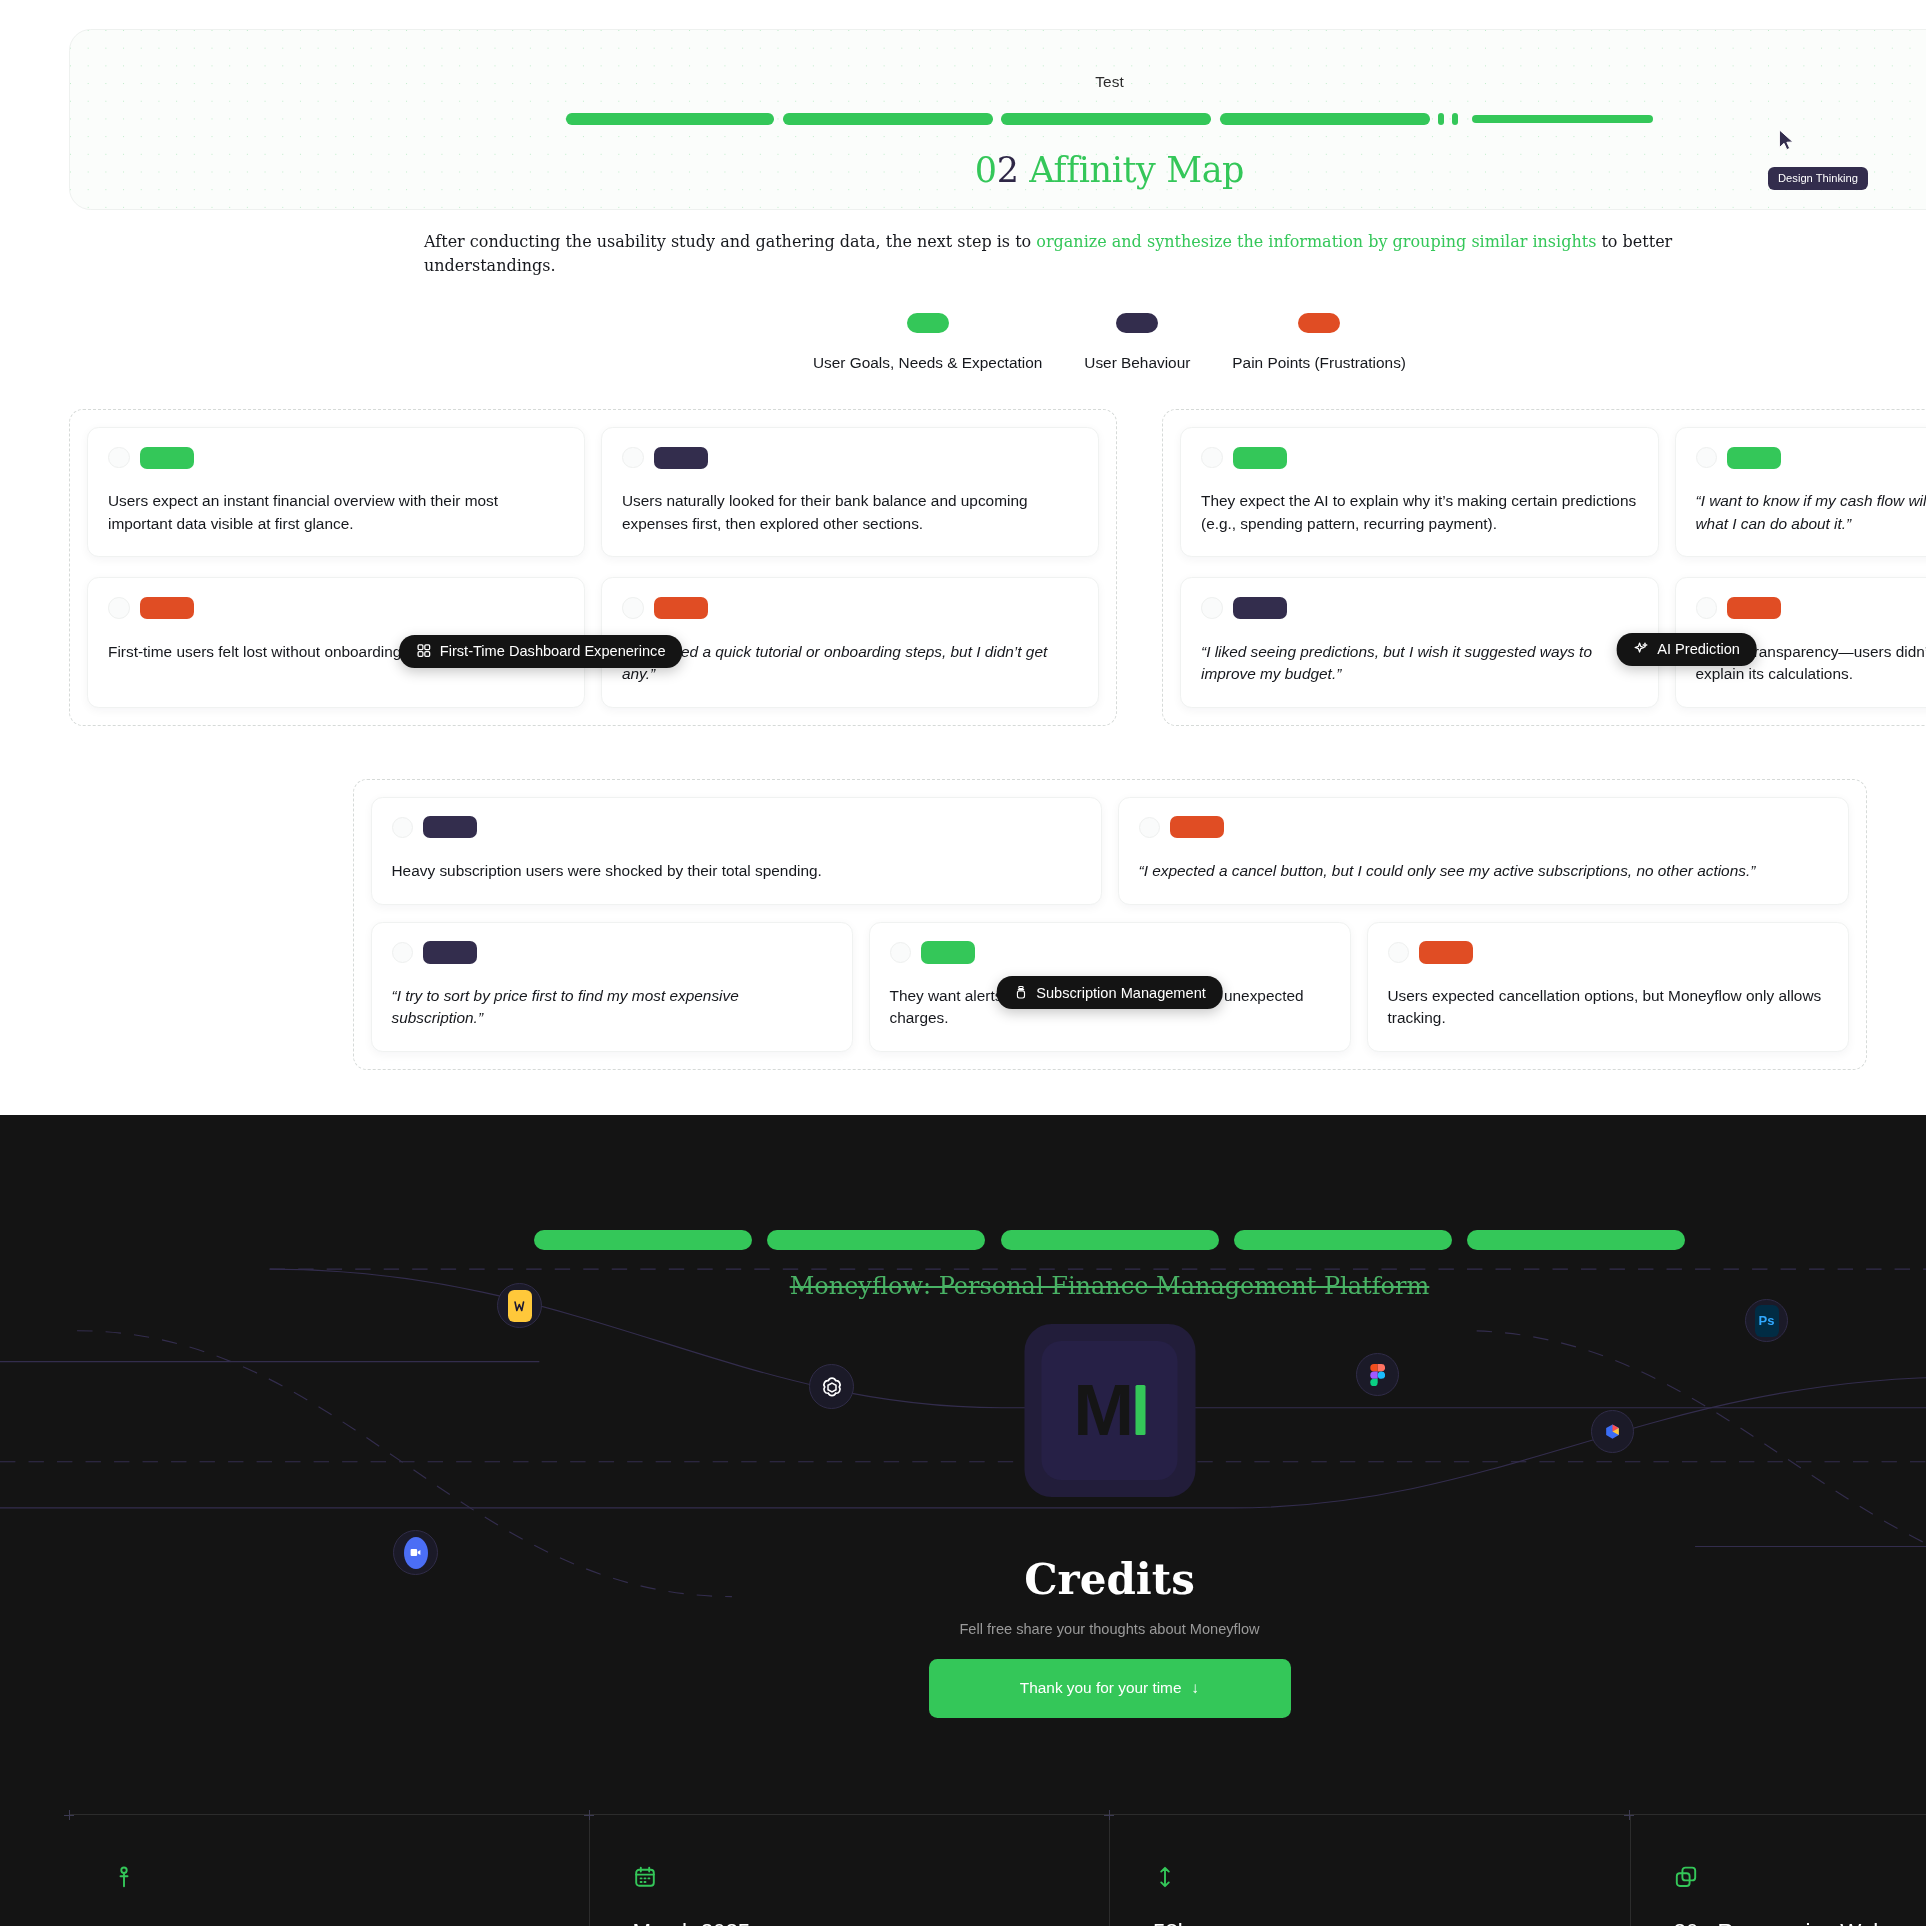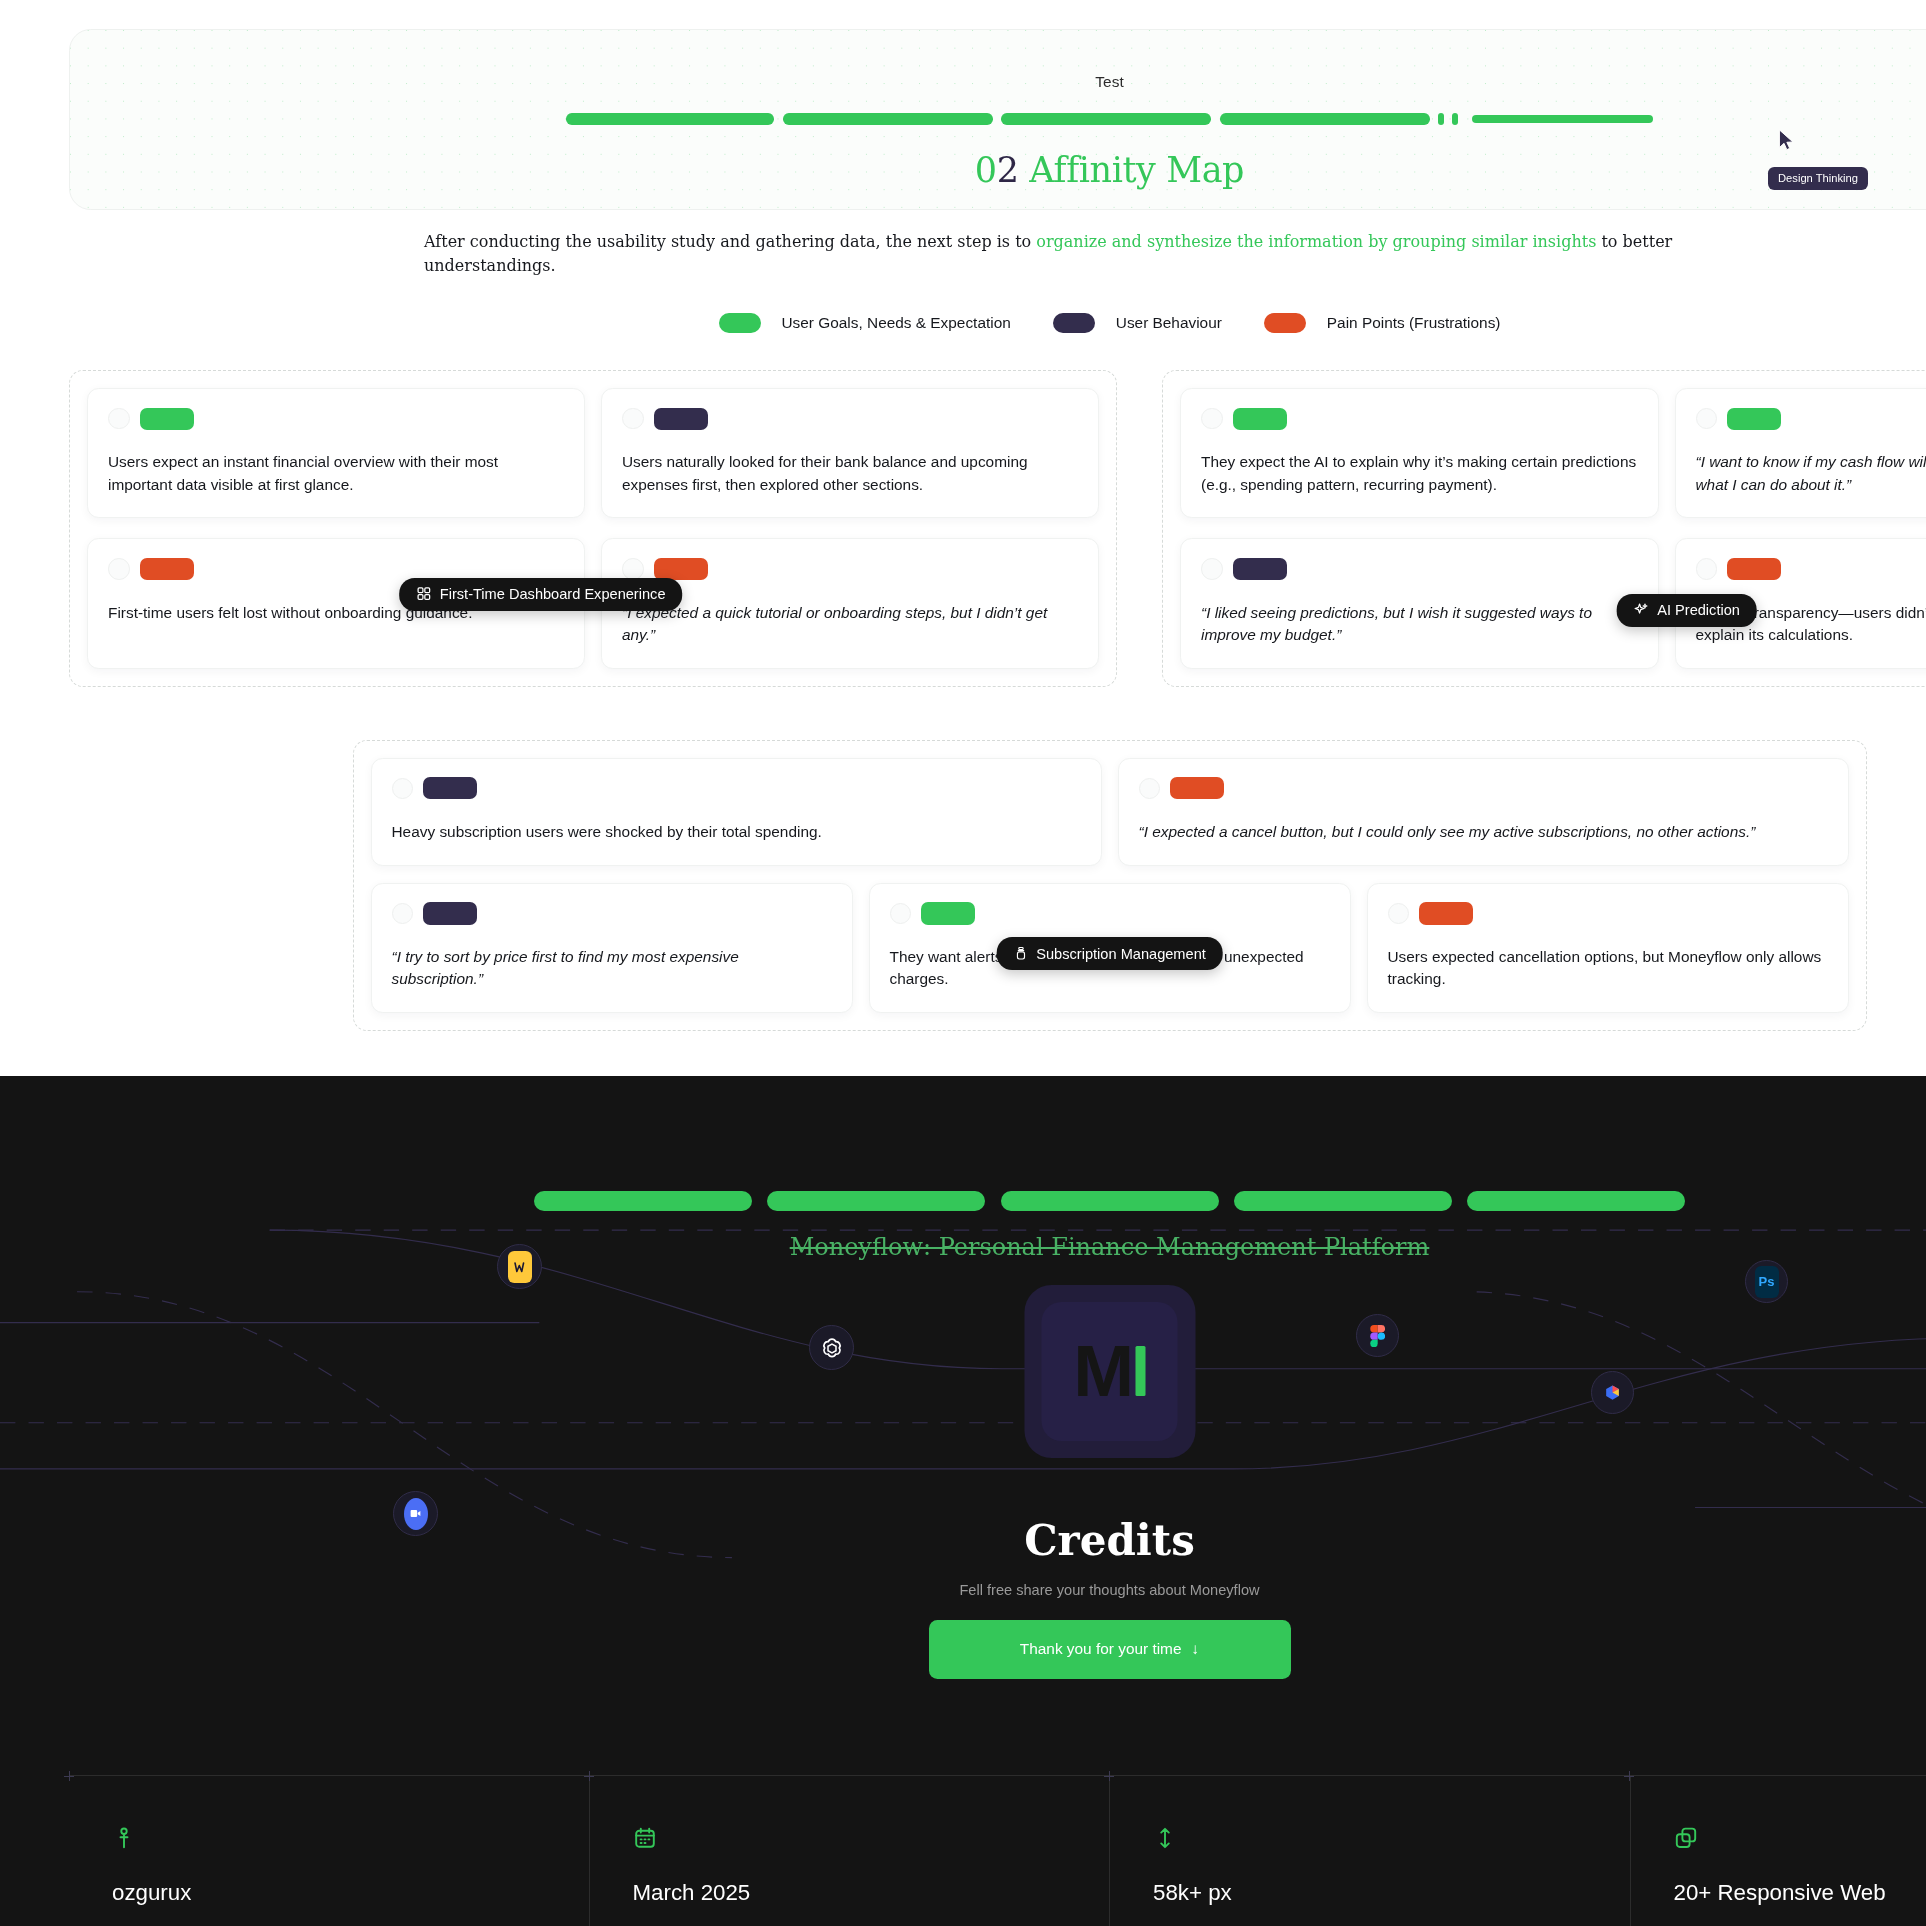--- a/index.html
+++ b/index.html
@@ -59,21 +59,21 @@
     margin: 20px auto 0 auto; width: 1371px; 
     font-family: "DejaVu Serif", serif; font-size: 16px; line-height: 1.5; color: #16181d;
   }
   .desc .hl { color: #34c759; }
 
   
   .legend {
     display: flex; justify-content: center; align-items: center;
     gap: 42px; margin-top: 35px;
   }
-  .legend-item { display: flex; align-items: center; gap: 21px; }
+  .legend-item { display: flex; align-items: center; gap: 21px; flex-direction: column; }
   .legend-pill { width: 42px; height: 20px; border-radius: 10px; }
   .legend-label { font-size: 15.4px; color: #16181d; }
 
   
   .board { margin-top: 37px; padding: 0 69px; }
   .groups-row { display: flex; gap: 45px; align-items: flex-start; }
   .group {
     position: relative;
     border: 1.5px dashed #d6dad8; border-radius: 14px;
     padding: 17px; background: transparent;
@@ -100,21 +100,21 @@
     bottom: -14px;
     display: flex; align-items: center; gap: 8.5px;
     background: #141414; color: #fff; border-radius: 15.4px;
     padding: 8.5px 17px; font-size: 14.6px; white-space: nowrap;
     box-shadow: 0 3.9px 13px rgba(0,0,0,0.22); z-index: 5;
   }
   .group-chip svg { display: block; }
 
   .group-a { flex: 0 0 1048px; }
   .group-b { flex: 0 0 1009px; }
-  .chip-a { bottom: 75px; left: 45%; justify-content: center; }
+  .chip-a { bottom: 57px; left: 45%; justify-content: center; }
   .chip-b { bottom: 59px; left: 52%; }
 
   .board-row2 { display: flex; justify-content: center; margin-top: 53px; }
   .group-c { flex: 0 0 1514px; }
   .chip-c { bottom: 60px; left: 50%; }
   .group-c .group-grid { gap: 17px; }
   .group-c .card { flex: 1 1 calc(33.333% - 11.6px); }
 
   .grow-row { display: flex; gap: 16px; width: 100%; }
 

